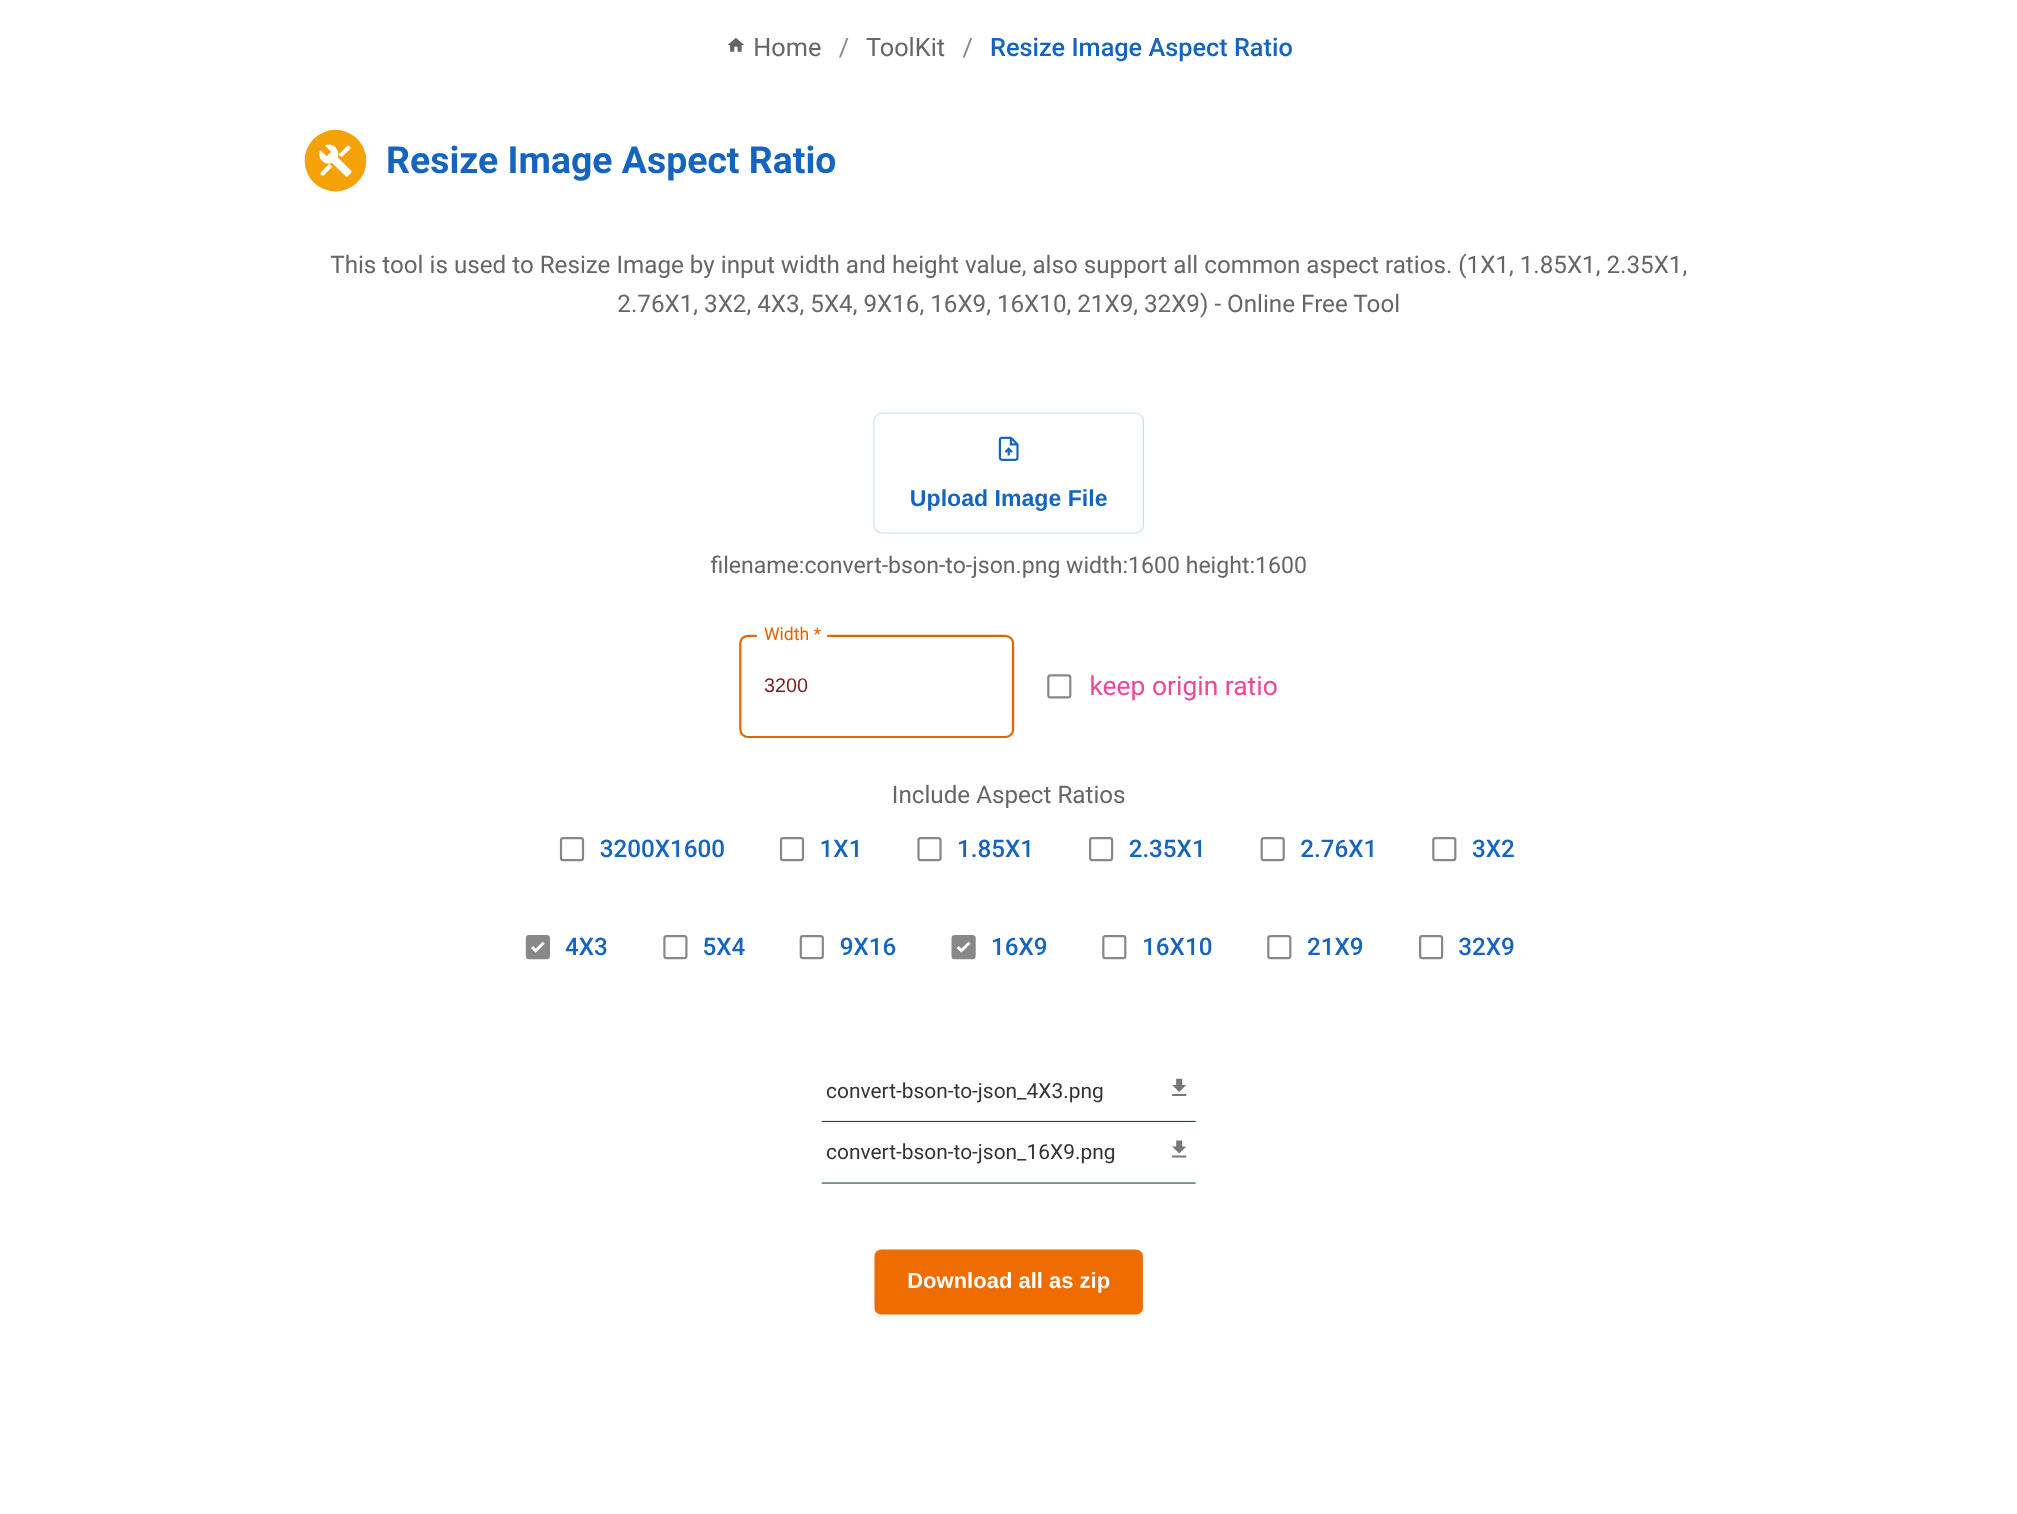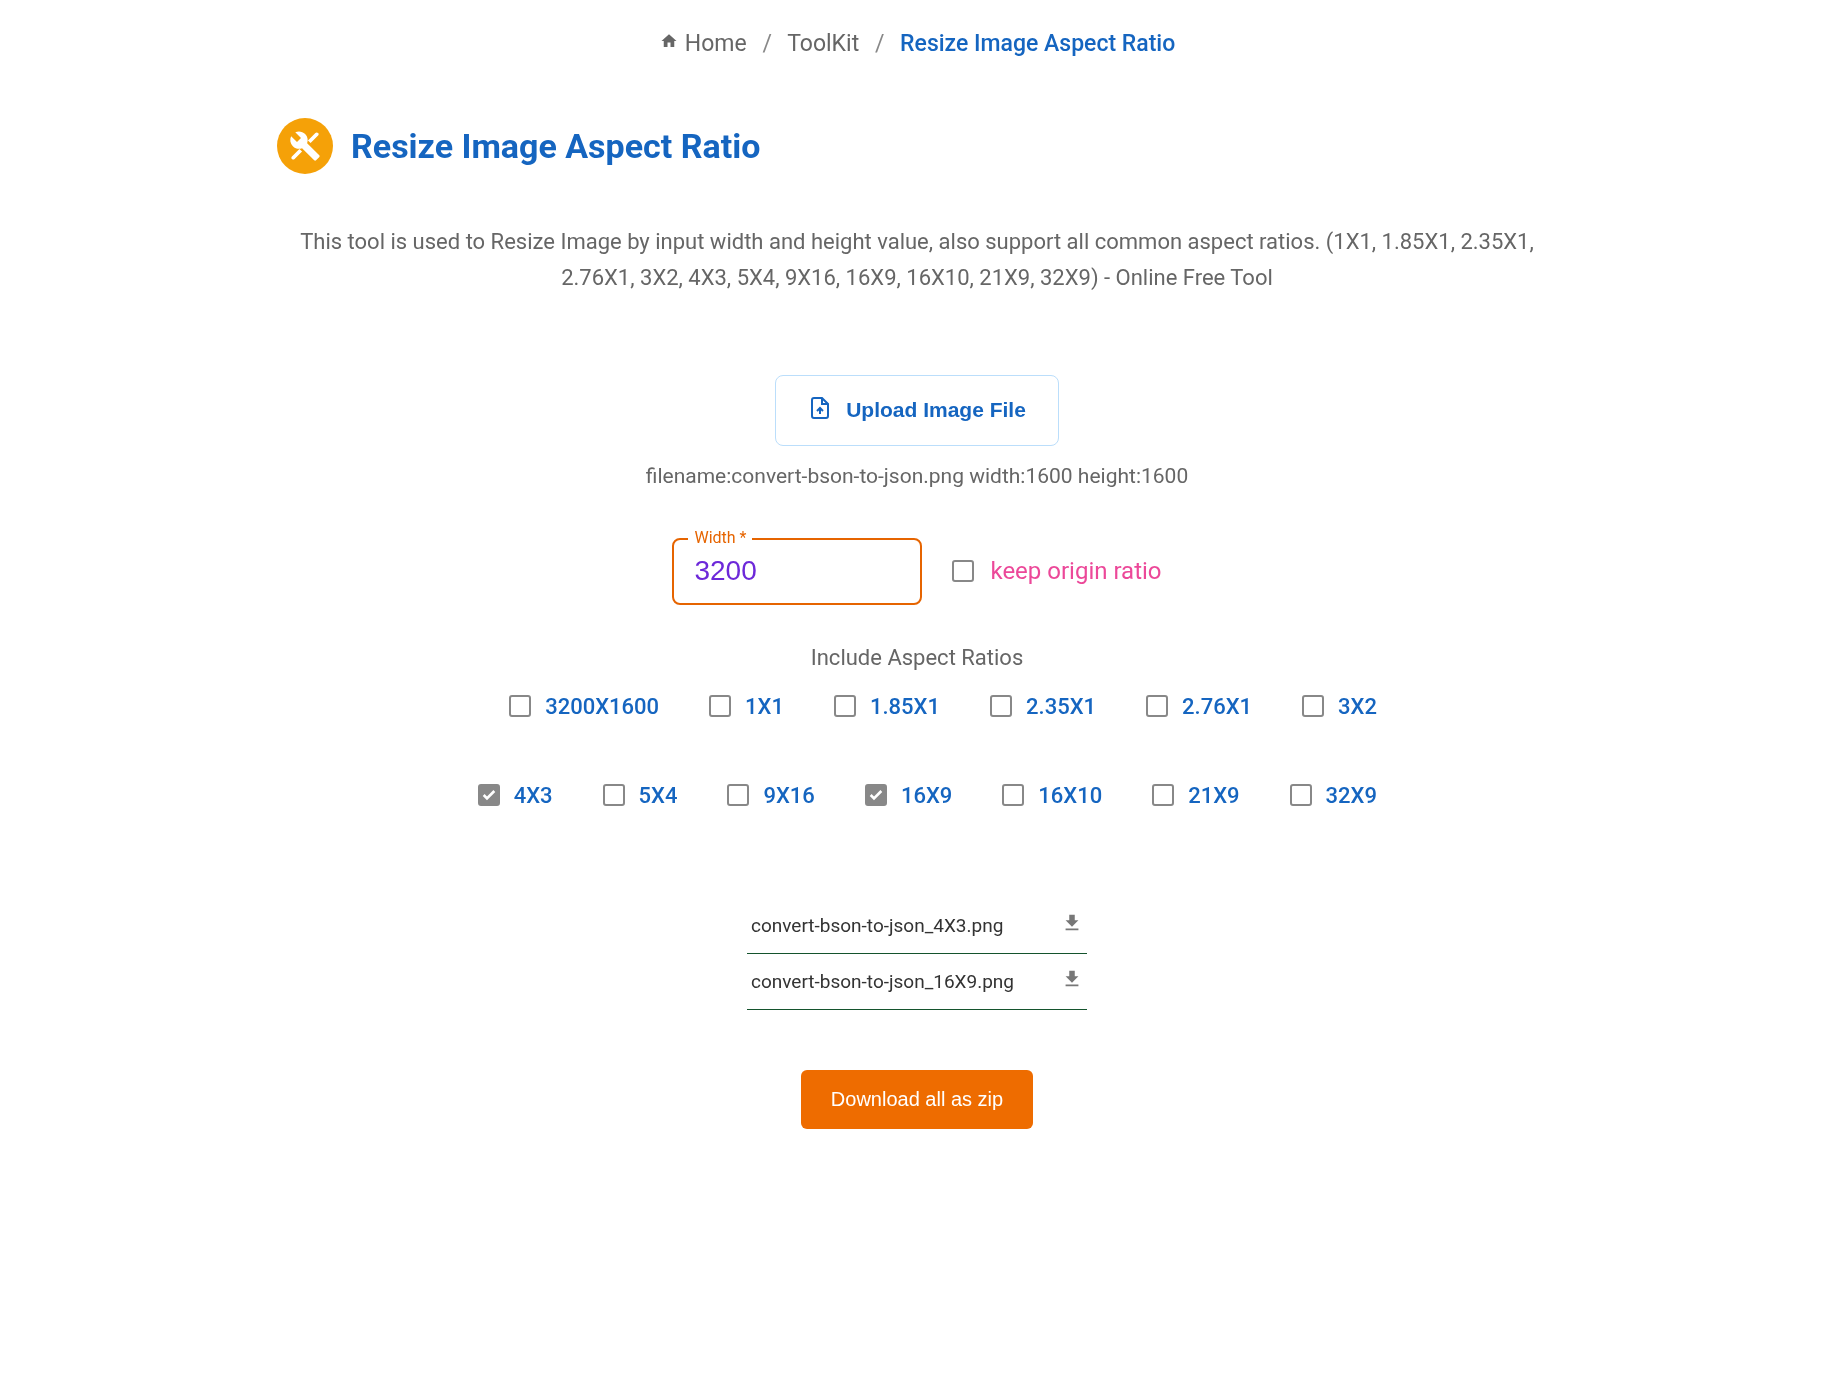--- a/index.html
+++ b/index.html
@@ -50,43 +50,44 @@
   .upload-btn {
     display: inline-flex; align-items: center; gap: 14px;
     border: 1px solid #bbdefb;
     border-radius: 8px;
     padding: 18px 32px;
     font-size: 21px;
     font-weight: 600;
     color: #1565c0;
     background: #fff;
     cursor: pointer;
+    flex-direction: column;
   }
   .file-info { text-align: center; font-size: 21px; color: #666; margin-bottom: 50px; }
   .dims-row {
     display: flex; justify-content: center; align-items: center; gap: 30px;
     margin-bottom: 40px;
   }
   .field {
     position: relative;
     width: 250px;
   }
   .field .legend {
     position: absolute; top: -10px; left: 16px;
     background: #fff; padding: 0 6px;
     font-size: 16px; color: #e66400;
   }
   .field input {
-    width: 100%; height: 67px;
+    width: 100%; height: 94px;
     border: 2px solid #e66400;
     border-radius: 8px;
-    font-size: 28px;
+    font-size: 18px;
     padding: 0 20px;
     outline: none;
-    color: #6d28d9;
+    color: #7f1d1d;
   }
   .keep-ratio {
     display: flex; align-items: center; gap: 16px;
     font-size: 24px; color: #ec4899;
     cursor: pointer;
   }
   .checkbox {
     width: 22px; height: 22px;
     border: 2.5px solid #888; border-radius: 3px;
     display: inline-flex; align-items: center; justify-content: center;
@@ -122,21 +123,21 @@
   }
   .dl-icon { cursor: pointer; color: #777; }
   .download-all-wrap { text-align: center; }
   .download-all-btn {
     background: #ee6c00;
     color: #fff;
     border: none;
     border-radius: 6px;
     padding: 18px 30px;
     font-size: 20px;
-    font-weight: 400;
+    font-weight: 700;
     cursor: pointer;
   }
 </style>
 </head>
 <body>
 
 <div class="container">
 
   <div class="breadcrumb">
     <span class="home-icon">

